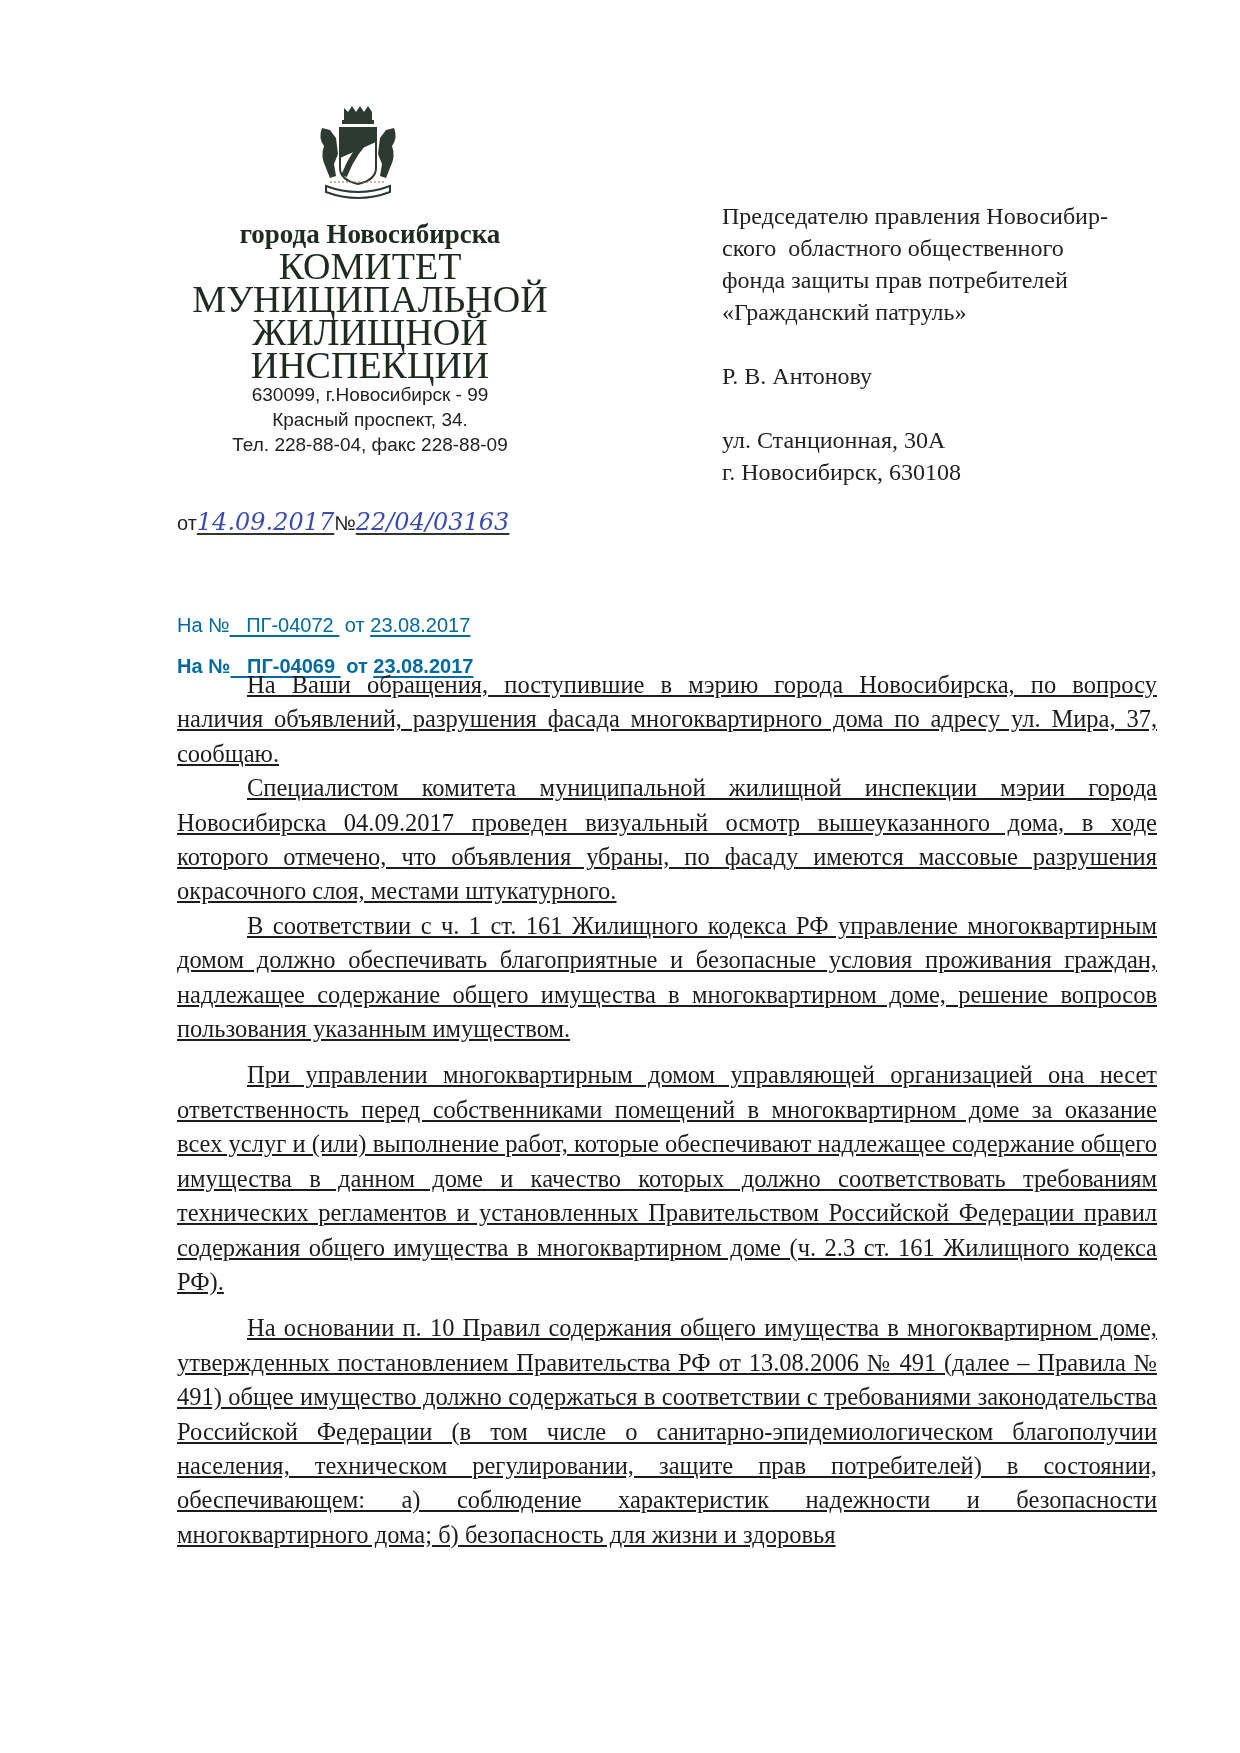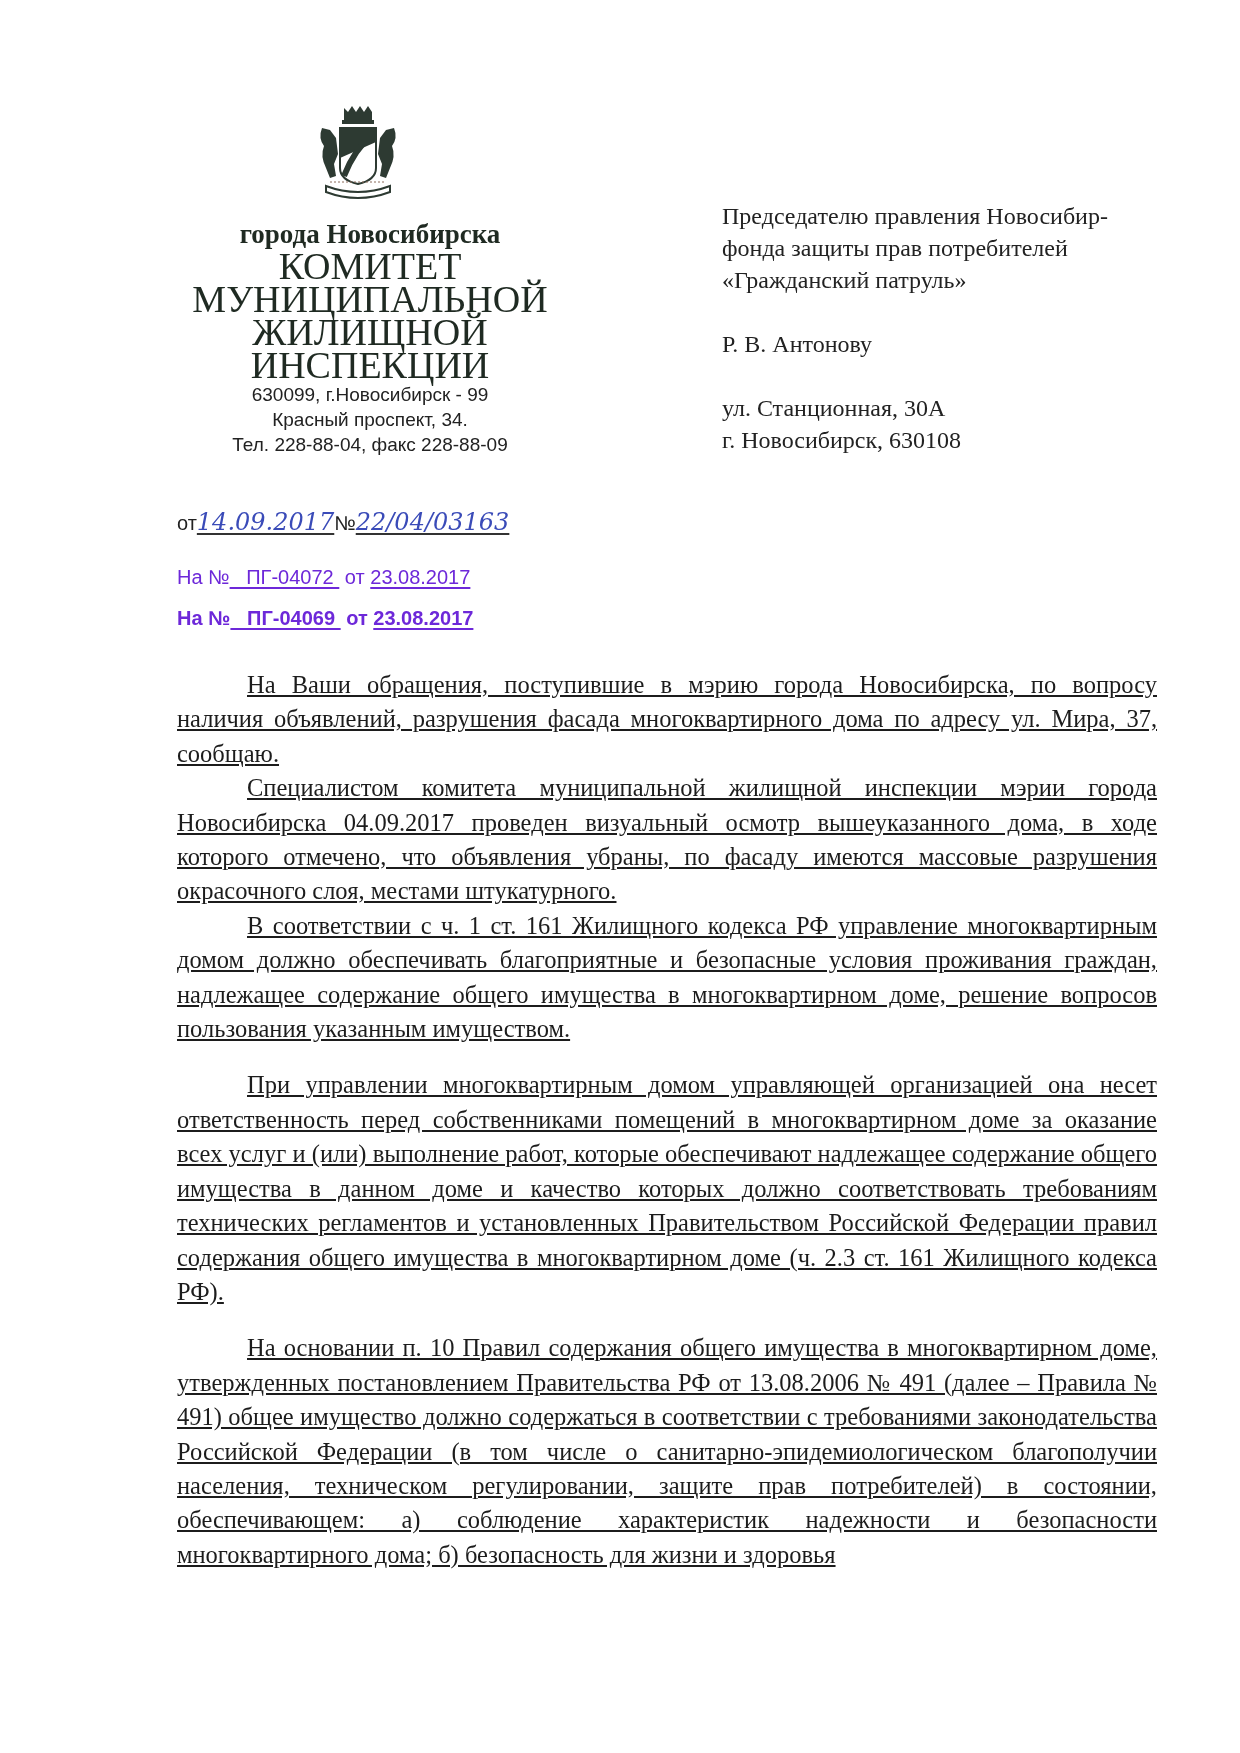--- a/index.html
+++ b/index.html
@@ -12,34 +12,34 @@
   
   #letterhead { left:170px; top:218px; width:400px; text-align:center; }
   #letterhead .mayor { font-family:"Liberation Serif", serif; font-weight:bold; font-size:30px; letter-spacing:6px; line-height:34px; color:#1f2a22; }
   #letterhead .city { font-family:"Liberation Serif", serif; font-weight:bold; font-size:27px; line-height:32px; color:#1f2a22; }
   #letterhead .org { font-family:"Liberation Serif", serif; font-size:38px; line-height:33px; color:#1f2a22; }
   #letterhead .addr { font-family:"Liberation Sans", sans-serif; font-size:19px; line-height:25px; color:#222; }
 
   
   #reg { left:177px; top:508px; font-family:"Liberation Sans", sans-serif; font-size:20px; color:#222; }
   #reg .hand { font-family:"DejaVu Serif", serif; font-style:italic; color:#3a4bb8; font-size:24px; text-decoration:underline; text-decoration-color:#333; text-underline-offset:3px; }
-  .refline { font-family:"Liberation Sans", sans-serif; font-size:20px; color:#6d28d9; }
+  .refline { font-family:"Liberation Sans", sans-serif; font-size:20px; color:#0369a1;margin-top:48px; }
   .refline .u { text-decoration:underline; text-underline-offset:3px; white-space:pre; }
   #ref1 { left:177px; top:566px; }
   #ref2 { left:177px; top:607px;font-weight:bold; }
 
   
   #addressee { left:722px; top:200px; width:480px; font-family:"Liberation Serif", serif; font-size:24px; line-height:32px; color:#222; }
   #addressee .gap { height:32px; }
   #addressee .email { text-decoration:underline; text-underline-offset:3px; }
 
   
   #body { left:177px; top:668px; width:980px; font-family:"Liberation Serif", serif; font-size:24.5px; line-height:34.4px; color:#1c1c1c; text-align:justify; }
   #body p { margin:0; text-indent:70px;text-decoration:underline; }
-  #body p.p-gap { margin-top:22px; }
+  #body p.p-gap { margin-top:12px; }
 </style>
 </head>
 <body>
 
 <div id="coat" class="abs">
   <svg width="100" height="110" viewBox="0 0 100 110">
 
     <path d="M36 22 L36 10 L40 14 L44 8 L48 14 L52 8 L56 14 L60 8 L64 14 L64 22 Z" fill="#2d3a32"></path>
     <rect x="34" y="22" width="32" height="4" fill="#2d3a32"></rect>
 
@@ -76,20 +76,21 @@
   <span class="u">23.08.2017</span>
 </div>
 <div id="ref2" class="abs refline">
   <span>На №</span><span class="u">   ПГ-04069 </span>
   <span>от</span>
   <span class="u">23.08.2017</span>
 </div>
 
 <div id="addressee" class="abs">
   <div>Председателю правления Новосибир-</div>
+  <div style="white-space:pre;">ского  областного общественного</div>
   <div>фонда защиты прав потребителей</div>
   <div>«Гражданский патруль»</div>
   <div class="gap"></div>
   <div>Р. В. Антонову</div>
   <div class="gap"></div>
   <div>ул. Станционная, 30А</div>
   <div>г. Новосибирск, 630108</div>
   <div class="gap"></div>
 </div>
 

